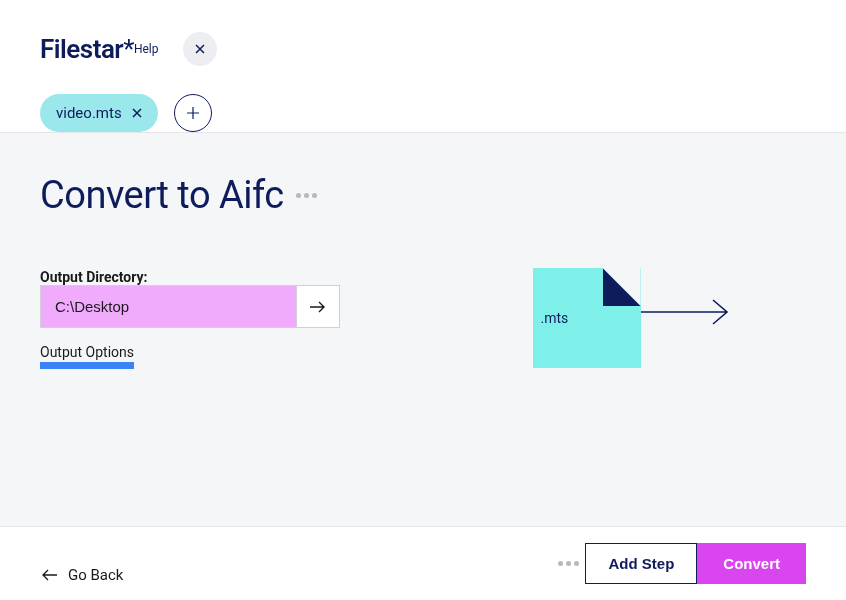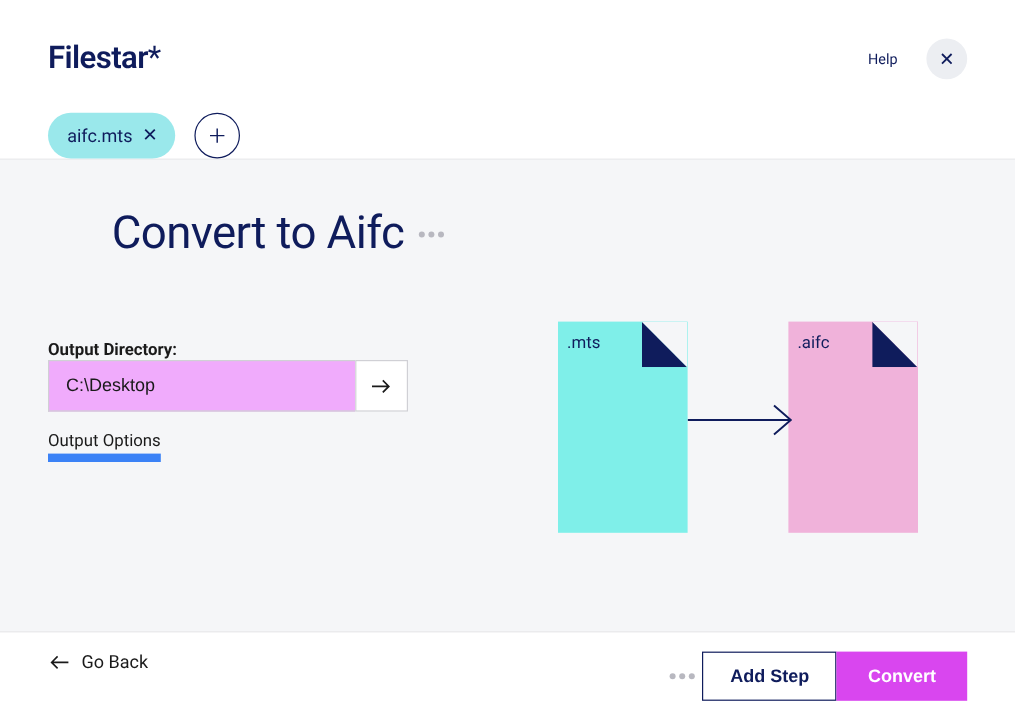--- a/index.html
+++ b/index.html
@@ -16,21 +16,20 @@
       display: flex;
       flex-direction: column;
     }
     .header {
       padding: 32px 40px 0 40px;
       background: #fff;
       position: relative;
     }
     .header-top {
       display: flex;
-      justify-content: space-between;
       align-items: center;
       margin-bottom: 28px;
     }
     .logo {
       font-size: 26px;
       font-weight: 600;
       color: #0f1c5c;
       letter-spacing: -0.5px;
     }
     .logo-star {
@@ -108,22 +107,21 @@
       flex: 1;
       display: flex;
       align-items: flex-start;
       justify-content: center;
       padding-top: 95px;
     }
     .page-title-row {
       display: flex;
       align-items: center;
       gap: 12px;
-      margin-bottom: 67px;
-      justify-content: center;
+      margin-bottom: 52px;
     }
     .page-title {
       font-size: 38px;
       font-weight: 400;
       color: #0f1c5c;
       letter-spacing: -0.5px;
     }
     .title-dots {
       display: flex;
       gap: 3px;
@@ -172,24 +170,24 @@
       cursor: pointer;
       display: inline-block;
     }
     .file-diagram {
       display: flex;
       align-items: center;
       gap: 28px;
     }
     .file-box {
       width: 108px;
-      height: 176px;
+      height: 100px;
       position: relative;
       display: flex;
-      align-items: flex-start;
+      align-items: center;
       padding: 10px 8px;
     }
     .file-box.src {
       background: #7fefe9;
     }
     .file-box.dst {
       background: #f0b2da;
     }
     .file-corner {
       position: absolute;
@@ -220,21 +218,21 @@
       margin-right: -14px;
       z-index: 2;
       margin-top: -8px;
     }
     .footer {
       background: #fff;
       border-top: 1px solid #e6e6e9;
       padding: 16px 40px;
       display: flex;
       justify-content: space-between;
-      align-items: flex-start;
+      align-items: flex-end;
     }
     .go-back {
       display: flex;
       align-items: center;
       gap: 10px;
       color: #1a1a1a;
       font-size: 15px;
       cursor: pointer;
     }
     .footer-right {
@@ -283,21 +281,21 @@
       <a class="help-link">Help</a>
       <button class="close-btn">
         <svg width="12" height="12" viewBox="0 0 12 12">
           <path d="M2 2 L10 10 M10 2 L2 10" stroke="#0f1c5c" stroke-width="1.5" fill="none"></path>
         </svg>
       </button>
     </div>
   </div>
   <div class="file-chips">
     <div class="file-chip">
-      <span>aifc.mts</span>
+      <span>video.mts</span>
       <span class="chip-close">
         <svg width="10" height="10" viewBox="0 0 10 10">
           <path d="M1 1 L9 9 M9 1 L1 9" stroke="#0f1c5c" stroke-width="1.5" fill="none"></path>
         </svg>
       </span>
     </div>
     <button class="add-btn">
       <svg width="14" height="14" viewBox="0 0 14 14">
         <path d="M7 1 L7 13 M1 7 L13 7" stroke="#0f1c5c" stroke-width="1.2" fill="none"></path>
       </svg>
@@ -332,25 +330,20 @@
       <div class="file-box src">
         <div class="file-corner-white"></div>
         <div class="file-corner"></div>
         <span class="file-ext">.mts</span>
       </div>
       <div class="arrow-between">
         <svg width="96" height="28" viewBox="0 0 96 28">
           <path d="M0 14 L86 14 M72 2 L86 14 L72 26" stroke="#0f1c5c" stroke-width="1.6" fill="none"></path>
         </svg>
       </div>
-      <div class="file-box dst">
-        <div class="file-corner-white"></div>
-        <div class="file-corner"></div>
-        <span class="file-ext">.aifc</span>
-      </div>
     </div>
   </div>
 </div>
 
 <div class="footer">
   <div class="go-back">
     <svg width="18" height="14" viewBox="0 0 18 14">
       <path d="M17 7 L3 7 M8 2 L3 7 L8 12" stroke="#1a1a1a" stroke-width="1.3" fill="none"></path>
     </svg>
     <span>Go Back</span>

